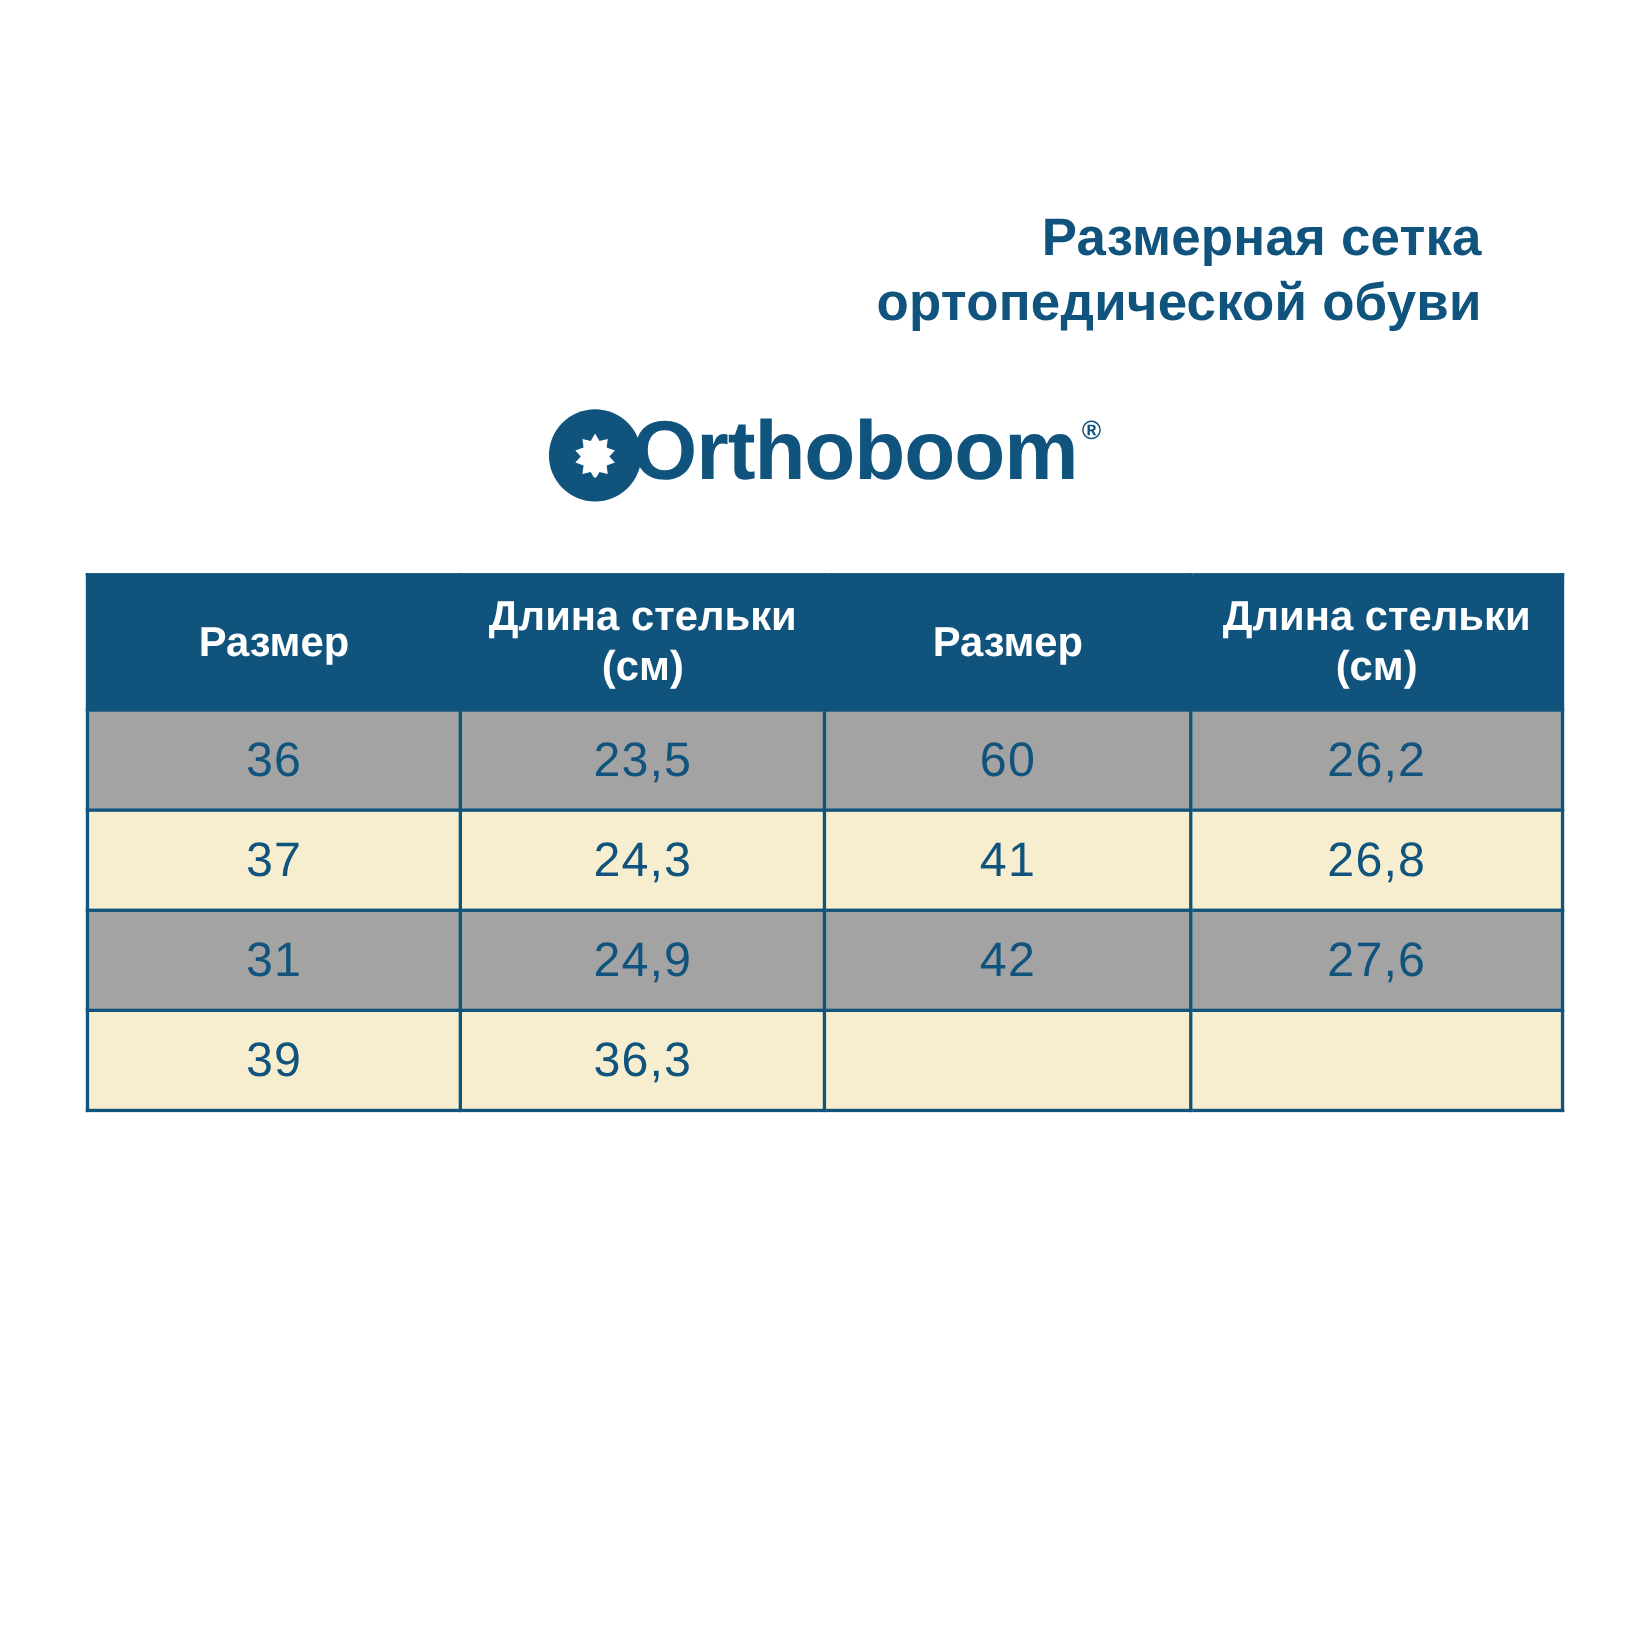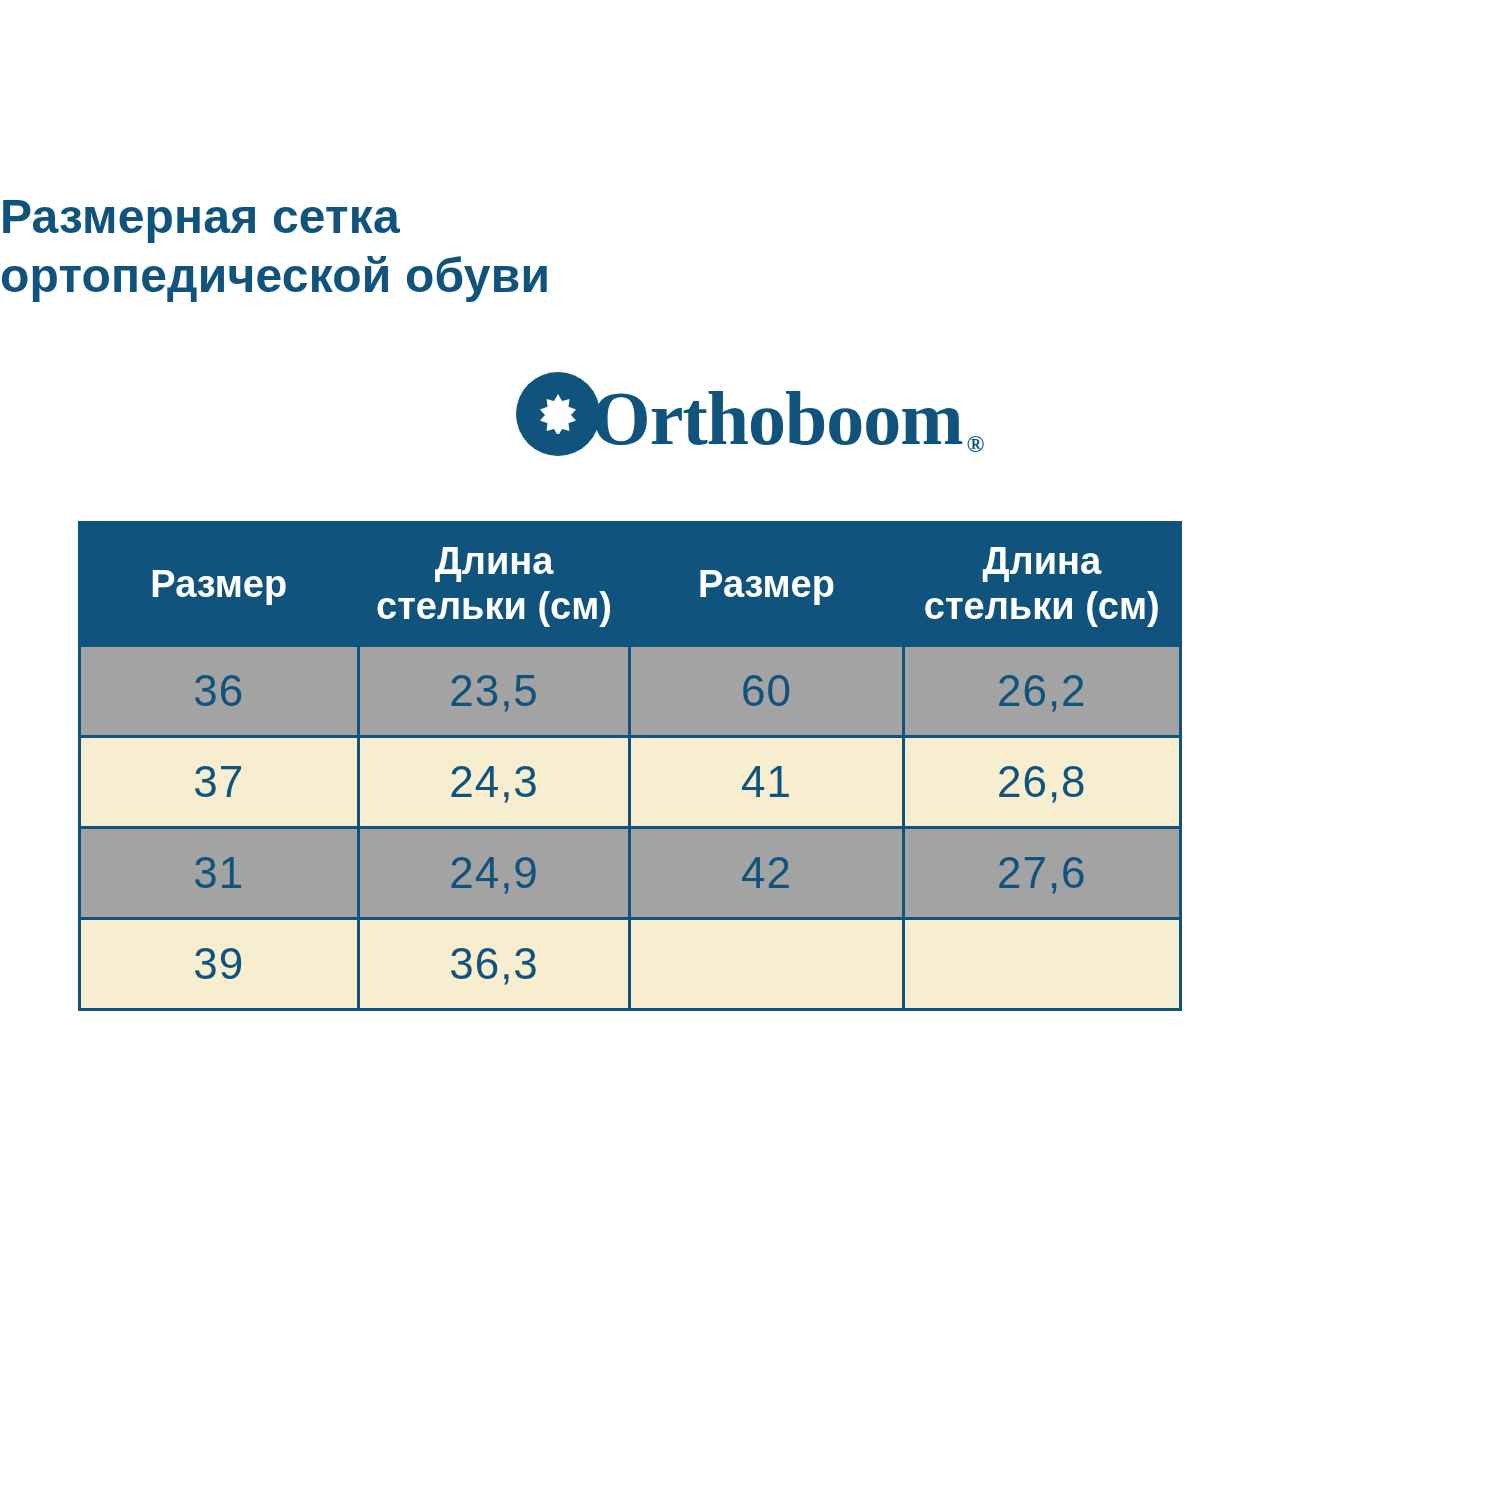--- a/index.html
+++ b/index.html
@@ -19,21 +19,21 @@
     width: 1500px;
     height: 1500px;
   }
 
   
   .title-block {
     position: absolute;
     top: 188px;
     left: 0;
     width: 1347px;
-    text-align: left;
+    text-align: right;
   }
   .title-line {
     font-size: 48px;
     font-weight: bold;
     color: #10537d;
     line-height: 1.22;
     letter-spacing: 0.2px;
   }
 
   
@@ -42,22 +42,21 @@
     top: 372px;
     left: 0;
     width: 1500px;
     display: flex;
     align-items: flex-start;
     justify-content: center;
   }
   .logo-wrap {
     position: relative;
     display: flex;
-    align-items: flex-end;
-    font-family: Liberation Serif, serif;
+    align-items: flex-start;
   }
   .logo-mark {
     position: relative;
     width: 84px;
     height: 84px;
     border-radius: 50%;
     background: #10537d;
     display: inline-block;
     margin-right: -8px;
   }
@@ -84,21 +83,21 @@
     margin-left: 4px;
     margin-top: 8px;
     line-height: 1;
   }
 
   
   .table-wrap {
     position: absolute;
     top: 521px;
     left: 78px;
-    width: 1104px;
+    width: 1344px;
   }
   table.size-table {
     border-collapse: collapse;
     width: 100%;
     table-layout: fixed;
   }
   table.size-table col.c1 { width: 25.3%; }
   table.size-table col.c2 { width: 24.7%; }
   table.size-table col.c3 { width: 24.8%; }
   table.size-table col.c4 { width: 25.2%; }

